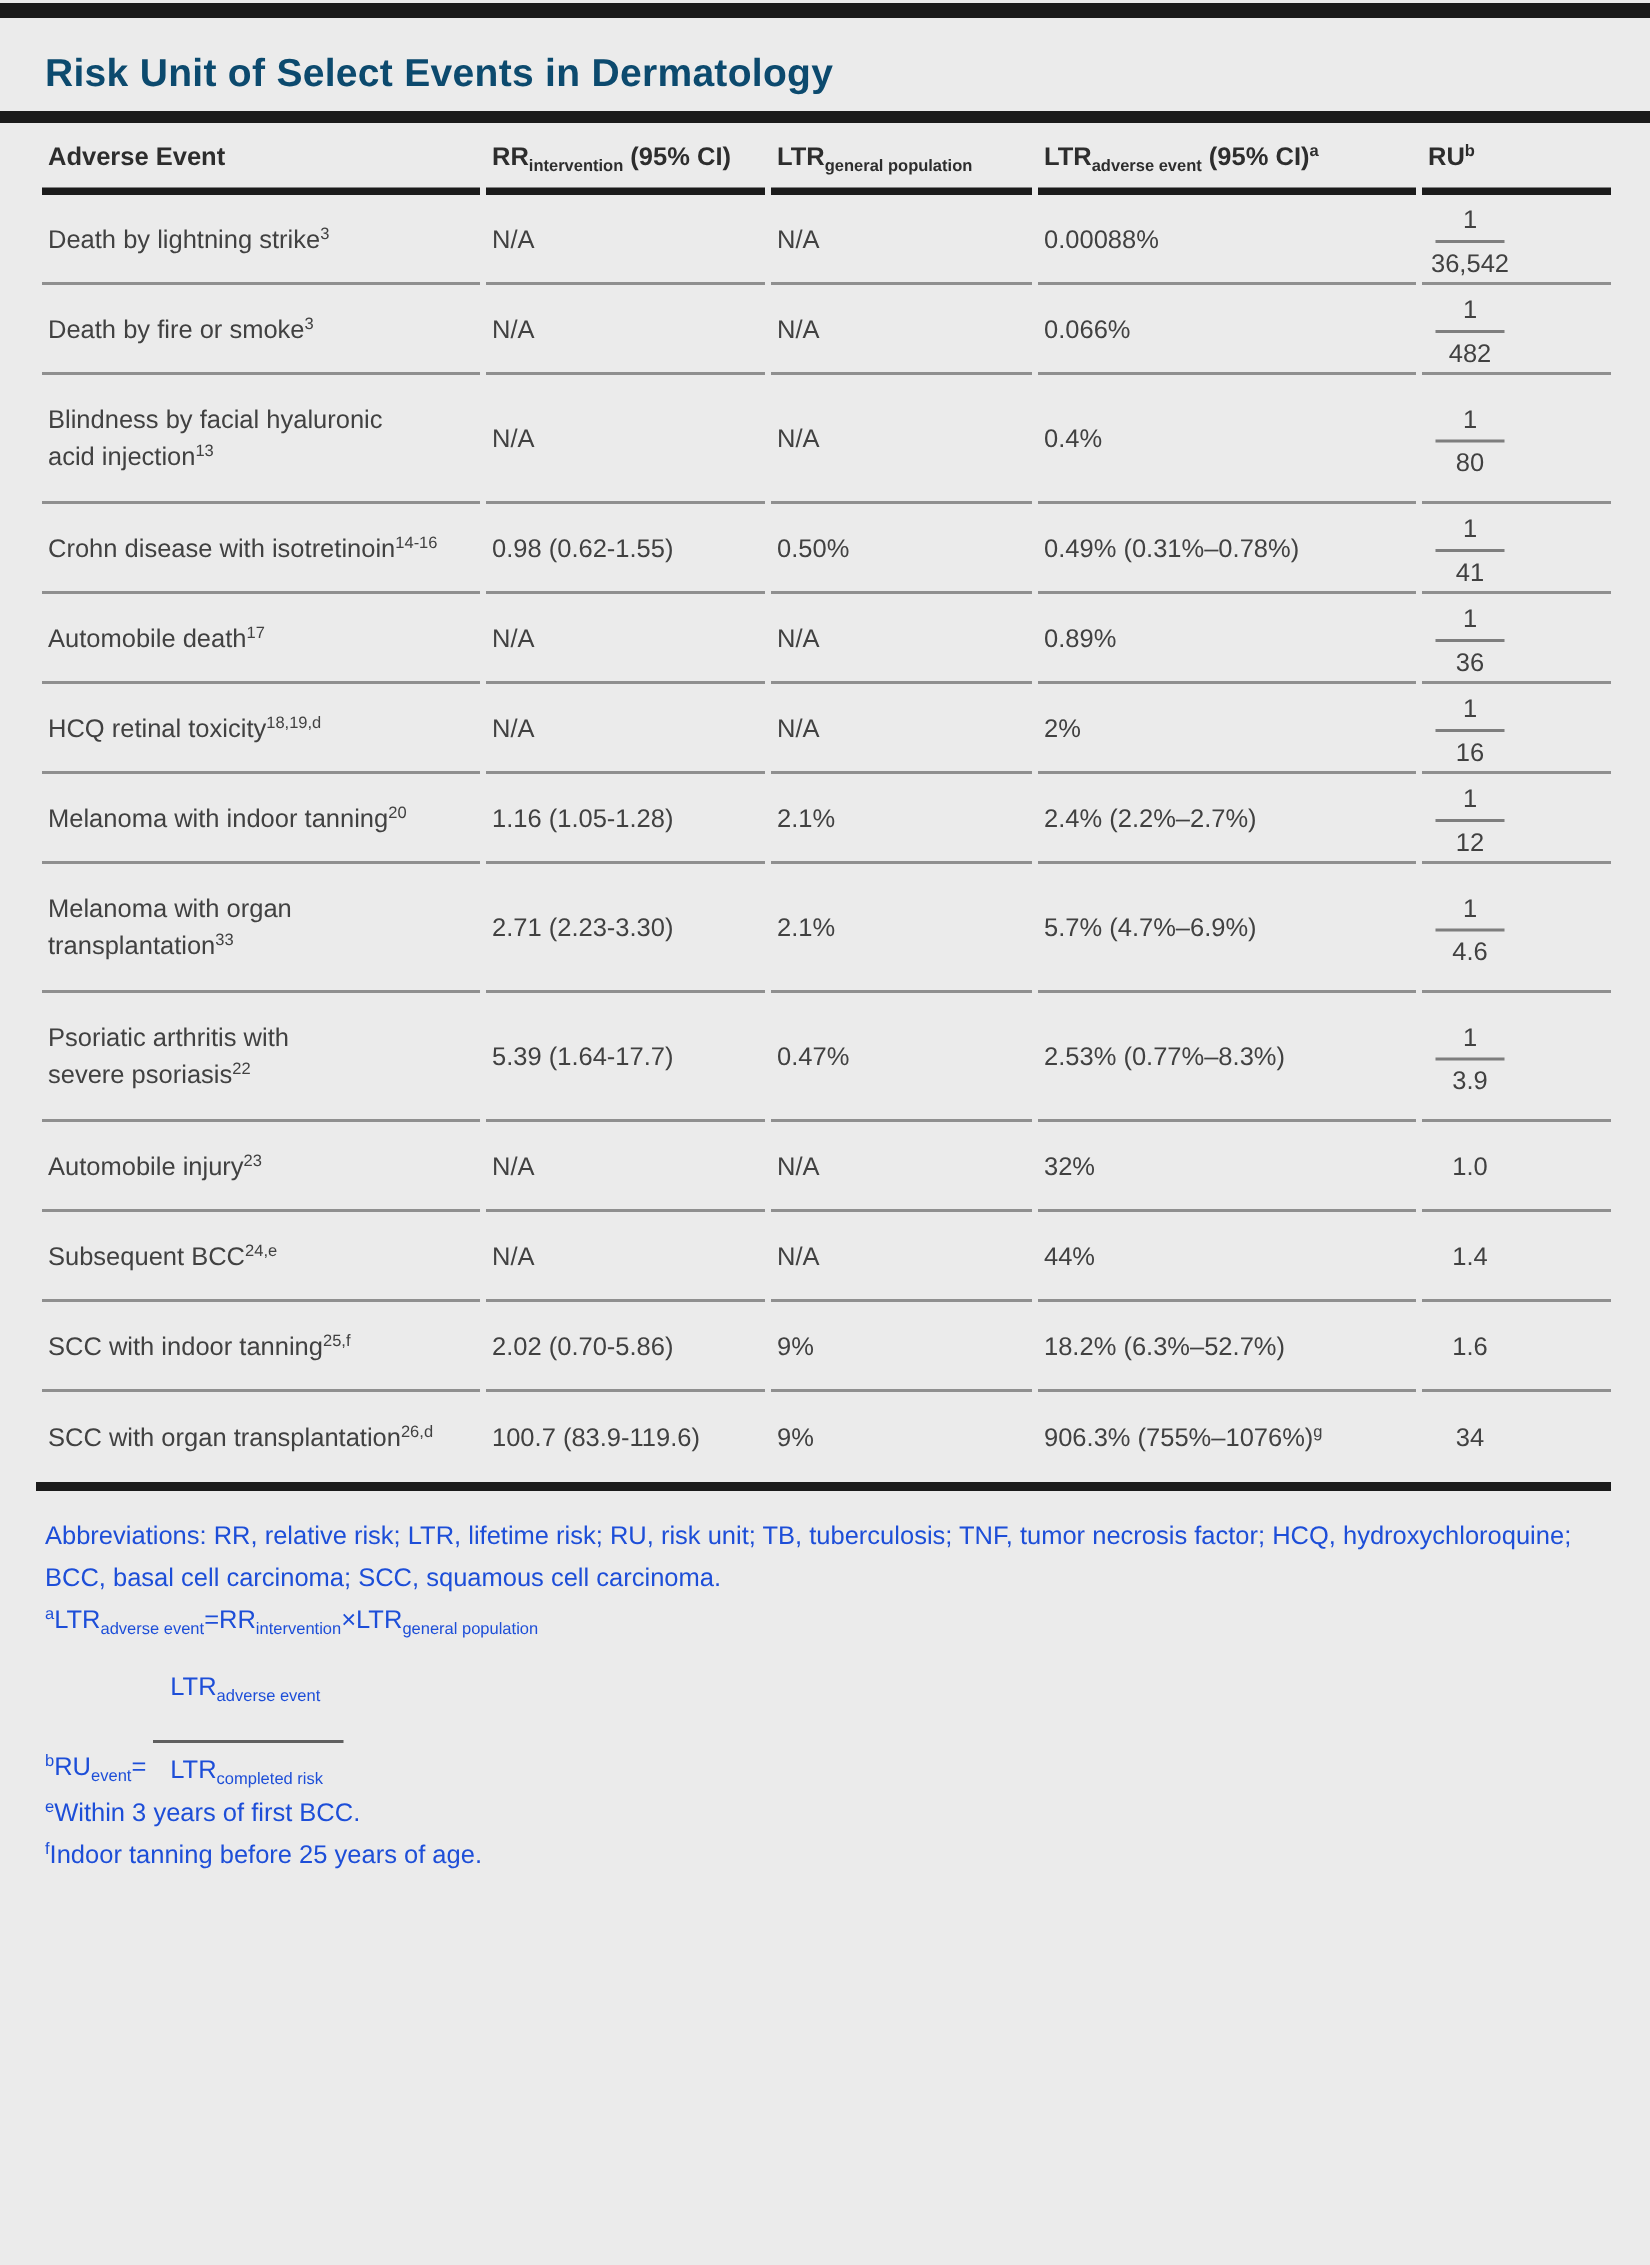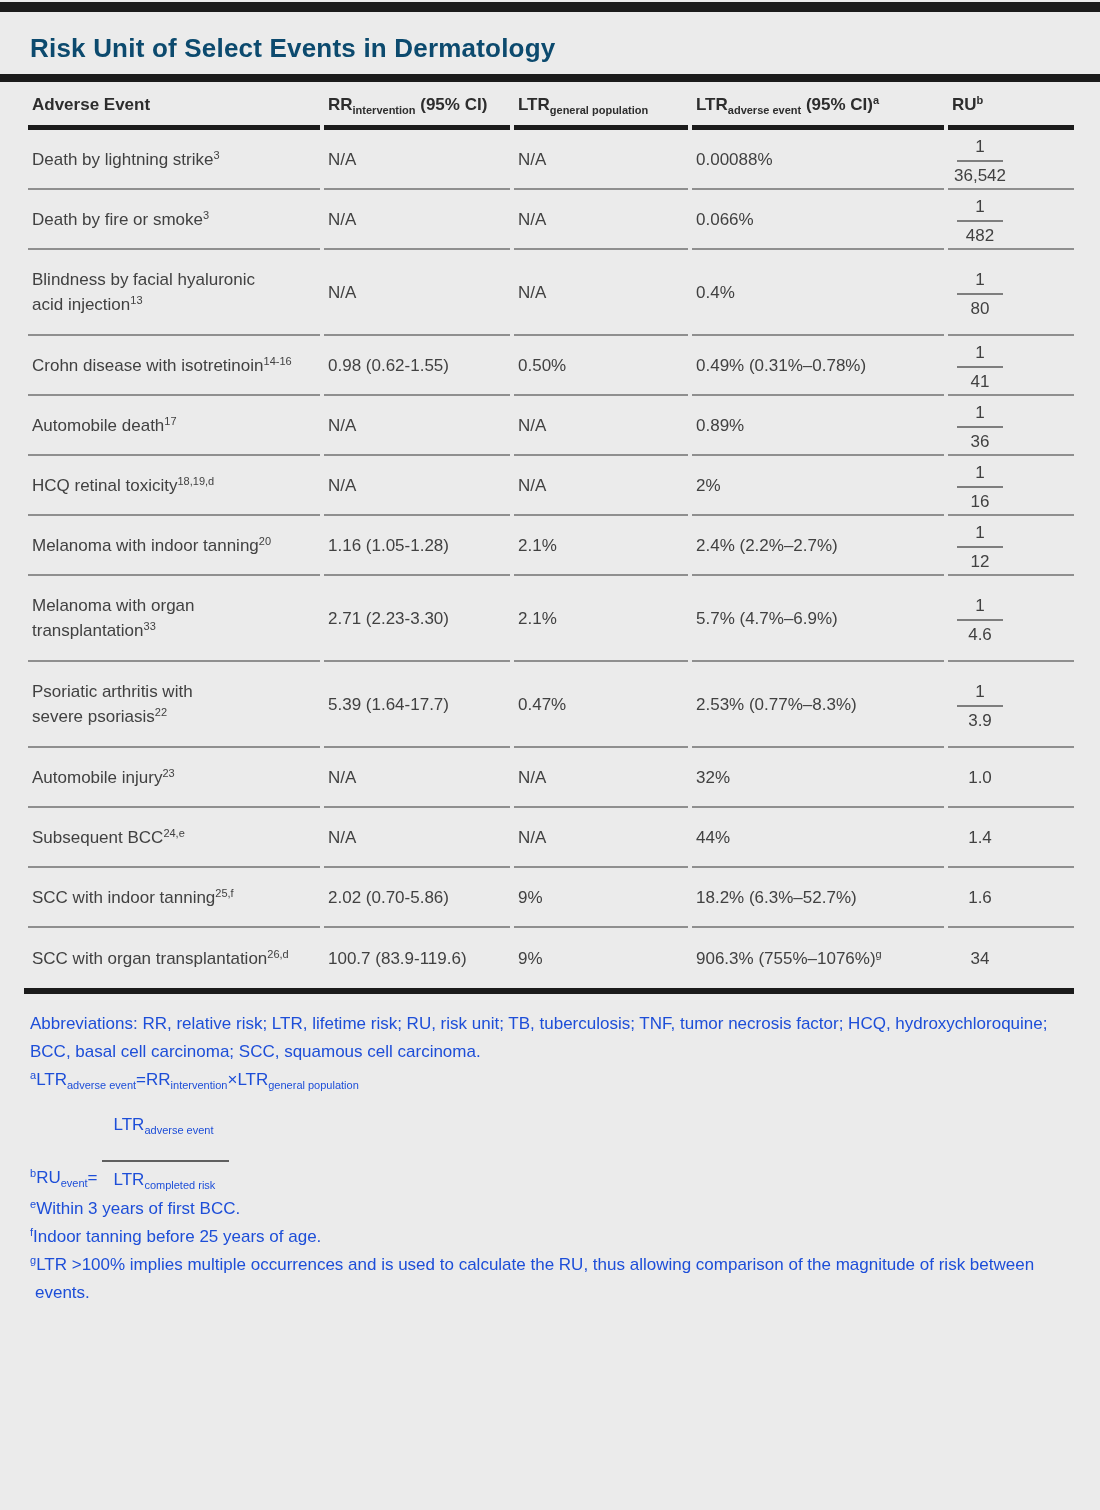--- a/index.html
+++ b/index.html
@@ -239,15 +239,14 @@
     <p class="fn" id="fn-a"><span class="sup">a</span>LTR<span class="sub">adverse event</span>=RR<span class="sub">intervention</span>×LTR<span class="sub">general population</span></p>
     <div class="fn fn-b">
       <span id="fn-b-prefix"><span class="sup">b</span>RU<span class="sub">event</span>=</span>
       <span class="fn-frac">
         <span class="fn-frac-num" id="fn-b-num">LTR<span class="sub">adverse event</span></span>
         <span class="fn-frac-den" id="fn-b-den">LTR<span class="sub">completed risk</span></span>
       </span>
     </div>
     <p class="fn" id="fn-e"><span class="sup">e</span>Within 3 years of first BCC.</p>
     <p class="fn" id="fn-f"><span class="sup">f</span>Indoor tanning before 25 years of age.</p>
-    <p class="fn fn-g" id="fn-g"><span class="sup">g</span>LTR &gt;100% implies multiple occurrences and is used to calculate the RU, thus allowing comparison of the magnitude of risk between events.</p>
   </div>
 </div>
 
 </body></html>

